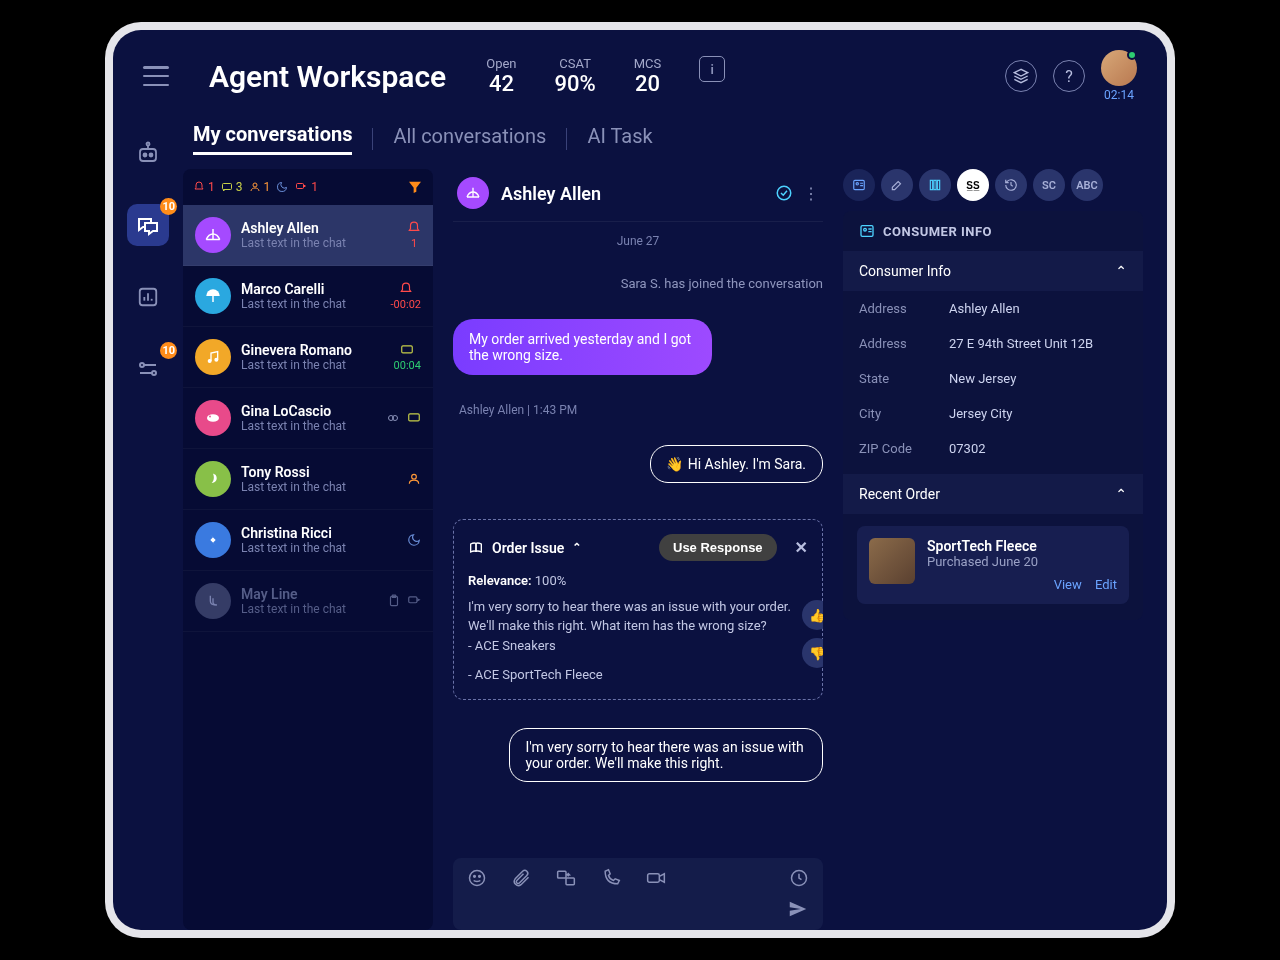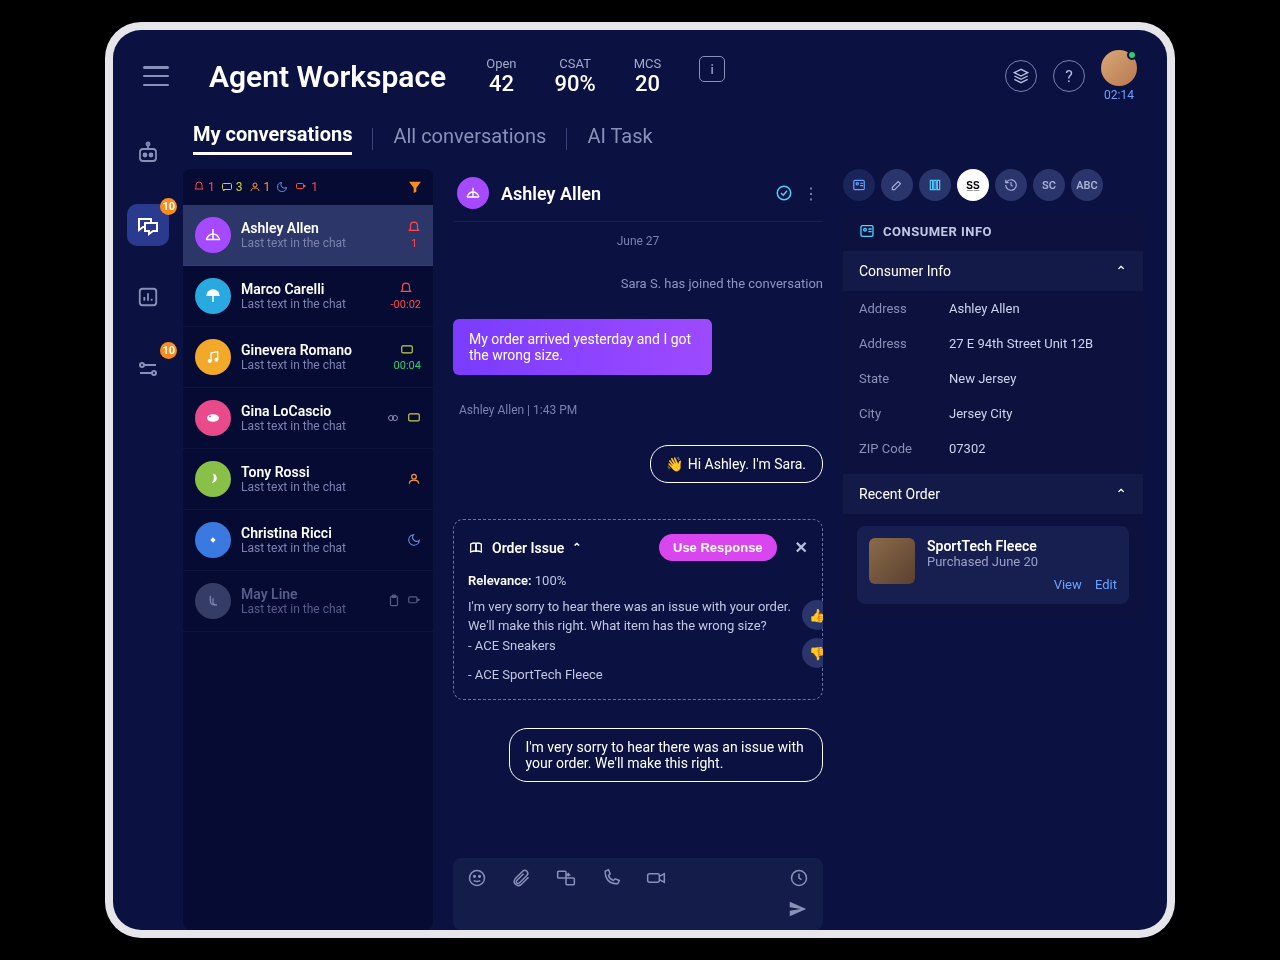--- a/index.html
+++ b/index.html
@@ -94,29 +94,29 @@
 .convitem.inactive .convname, .convitem.inactive .convsub { color:#555d88; }
 .convitem .sideicons { display:flex; gap:6px; align-items:center; }
 
 .chat { flex:1; display:flex; flex-direction:column; min-width:0; }
 .chathead { display:flex; align-items:center; gap:12px; padding:8px 4px 12px 4px; border-bottom:1px solid rgba(255,255,255,0.06); }
 .headname { color:#fff; font-weight:600; font-size:18px; }
 .headright { margin-left:auto; display:flex; gap:10px; color:#4dd2ff; }
 .chatbody { flex:1; overflow-y:auto; padding:12px 0; display:flex;flex-direction:column;gap:28px; }
 .date-label { text-align:center; color:#7a82b0; font-size:12px; }
 .sysmsg { text-align:right; color:#8f96bd; font-size:13px; }
-.bubble-user { background:linear-gradient(90deg,#7a3cff,#9d4aff); color:#fff; padding:12px 16px; border-radius:6px; max-width:70%; font-size:14px; align-self:flex-start; }
+.bubble-user { background:linear-gradient(90deg,#7a3cff,#9d4aff); color:#fff; padding:12px 16px; border-radius:20px; max-width:70%; font-size:14px; align-self:flex-start; }
 .bubble-meta { color:#7a82b0; font-size:12px; padding-left:6px; }
 .bubble-agent { border:1.5px solid #fff; color:#fff; padding:10px 16px; border-radius:18px; max-width:70%; font-size:14px; align-self:flex-end; }
 .suggestion {
   border:1.5px dashed #6a72a8; border-radius:10px; padding:14px; position:relative;
 }
 .sug-head { display:flex; align-items:center; gap:8px; color:#fff; font-weight:600; font-size:14px; }
 .sug-head .caret { font-size:11px; }
-.use-btn { background:#d946ef; color:#fff; border:none; border-radius:20px; padding:6px 14px; font-size:13px; font-weight:600; cursor:pointer; margin-left:auto; }
+.use-btn { background:#404040; color:#fff; border:none; border-radius:20px; padding:6px 14px; font-size:13px; font-weight:600; cursor:pointer; margin-left:auto; }
 .close-x { color:#b8bedf; cursor:pointer; font-size:16px; margin-left:10px; }
 .sug-body { color:#c2c7e4; font-size:13px; margin-top:10px; line-height:1.5; }
 .sug-bold { color:#fff; font-weight:600; }
 .thumbs { position:absolute; right:-10px; top:80px; display:flex;flex-direction:column;gap:8px; }
 .thumb { width:30px;height:30px;border-radius:50%;background:#2a356c;display:flex;align-items:center;justify-content:center;color:#a8b0d8;cursor:pointer;font-size:13px; }
 .sug-footer { display:flex; justify-content:space-between; color:#4dd2ff; font-size:13px; margin-top:8px; }
 .composer {
   background:#141c4a; border-radius:8px; padding:10px 14px; display:flex;flex-direction:column;gap:10px; margin-top:auto;
 }
 .comp-icons { display:flex; gap:24px; color:#8a91b8; align-items:center; }

